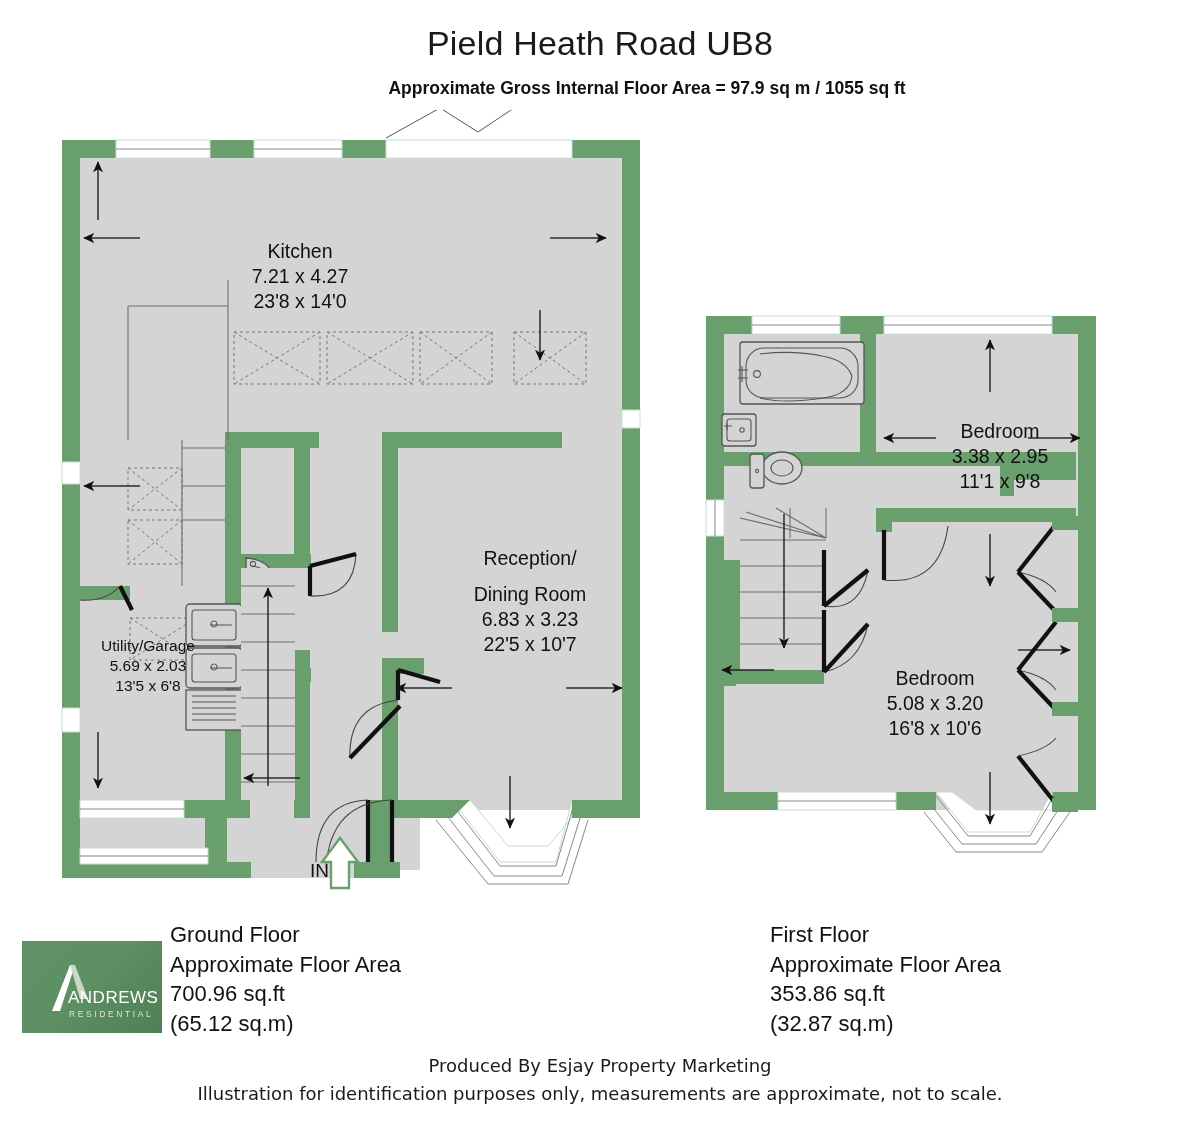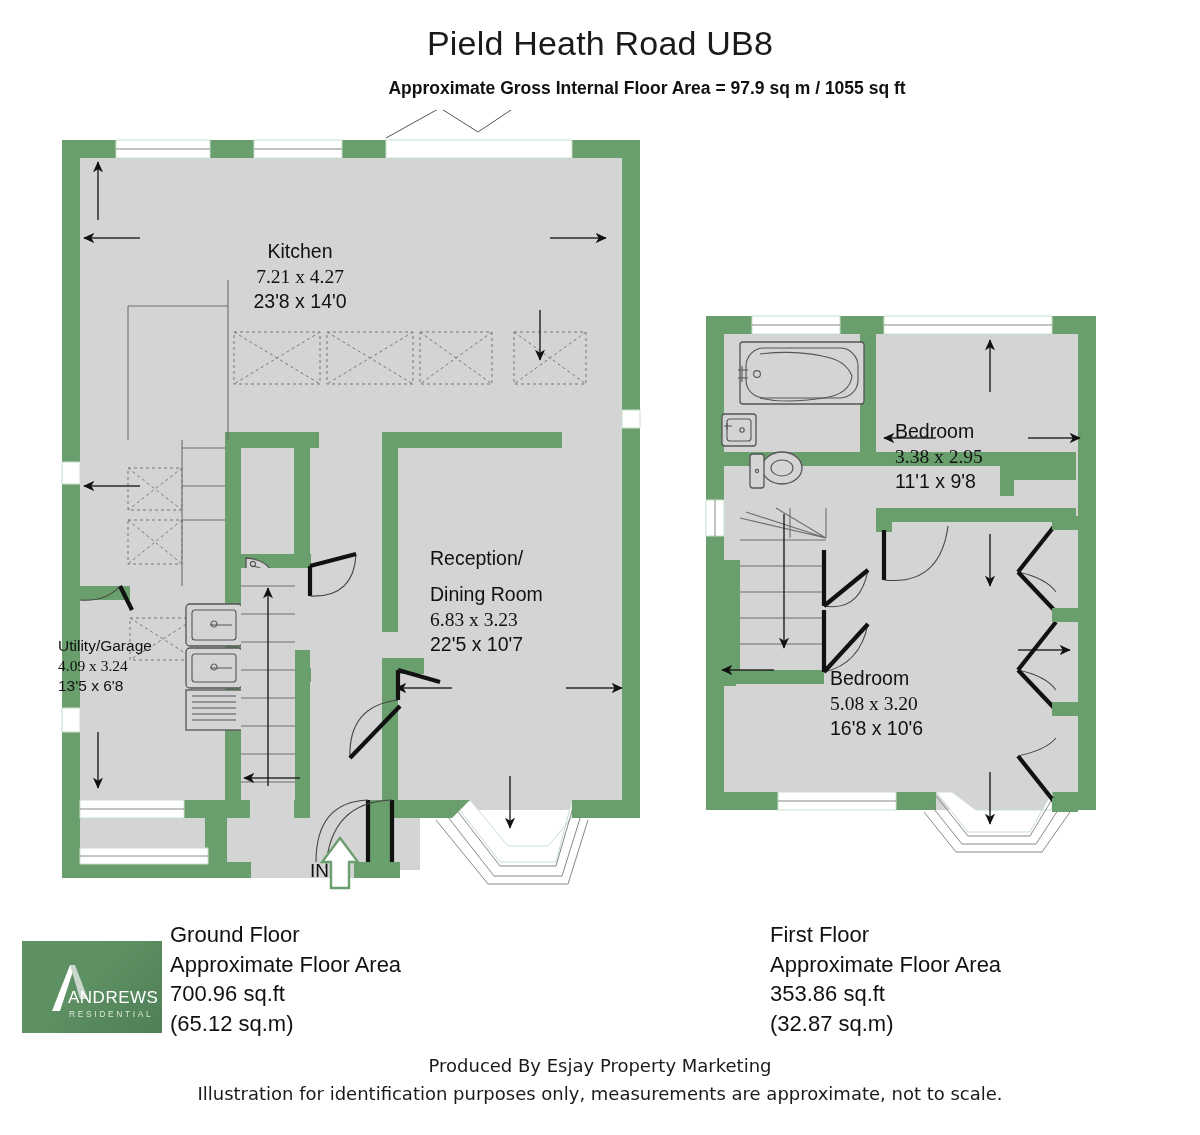--- a/index.html
+++ b/index.html
@@ -47,32 +47,33 @@
   .plan-svg {
     position: absolute;
     left: 0;
     top: 110px;
     width: 1200px;
     height: 800px;
   }
   
   .room-label {
     position: absolute;
+    text-align: center;
     font-size: 19.5px;
     line-height: 25px;
     color: #111111;
     white-space: nowrap;
     pointer-events: none;
   }
   .room-label.small {
     font-size: 15.5px;
     line-height: 20px;
   }
   .room-label .nm { display: block; margin-top: 11px; }
-  .room-label .dm { display: block; font-family: Liberation Serif, serif; }
+  .room-label .dm { display: block; }
   .room-label .df { display: block; }
 
   #label-kitchen   { left: 185px;  top: 228px; width: 230px; text-align: center; }
   #label-reception { left: 430px;  top: 535px; width: 200px; }
   #label-utility   { left: 58px;   top: 625px; width: 180px; }
   #label-bed1      { left: 895px;  top: 408px; width: 210px; }
   #label-bed2      { left: 830px;  top: 655px; width: 210px; }
 
   .in-label {
     position: absolute;
@@ -514,21 +515,21 @@
 
   <div class="room-label" id="label-reception">
     <span class="nm">Reception/</span>
     <span class="nm">Dining Room</span>
     <span class="dm">6.83 x 3.23</span>
     <span class="df">22'5 x 10'7</span>
   </div>
 
   <div class="room-label small" id="label-utility">
     <span class="nm">Utility/Garage</span>
-    <span class="dm">4.09 x 3.24</span>
+    <span class="dm">5.69 x 2.03</span>
     <span class="df">13'5 x 6'8</span>
   </div>
 
   <div class="room-label" id="label-bed1">
     <span class="nm">Bedroom</span>
     <span class="dm">3.38 x 2.95</span>
     <span class="df">11'1 x 9'8</span>
   </div>
 
   <div class="room-label" id="label-bed2">

